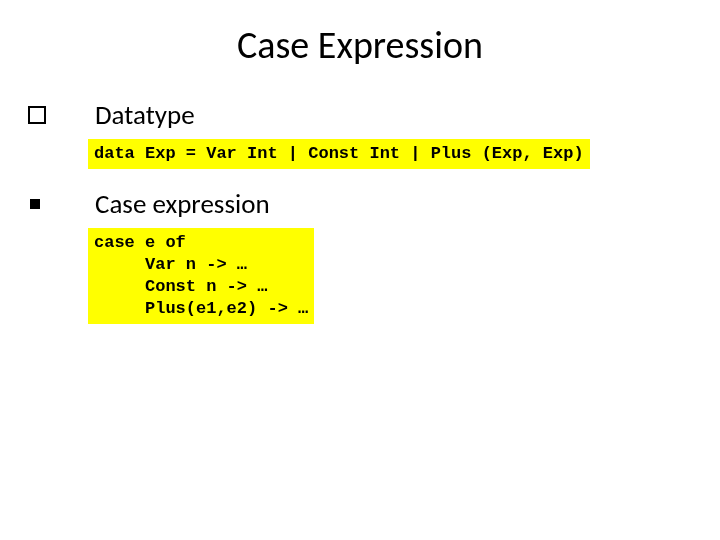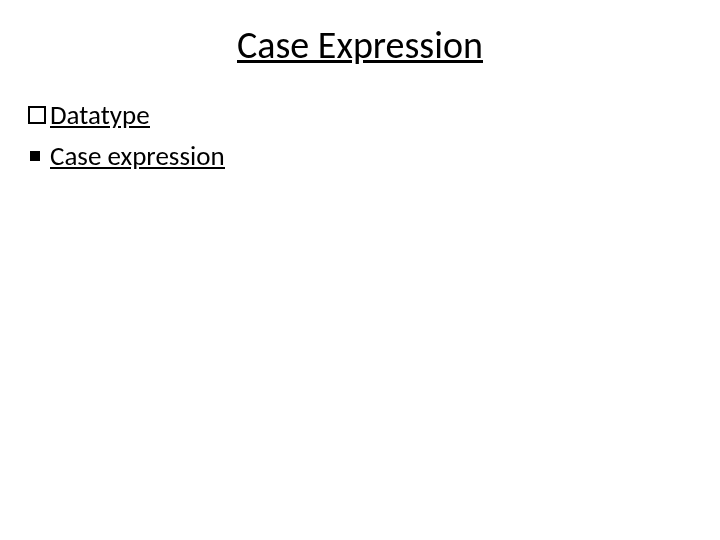--- a/index.html
+++ b/index.html
@@ -1,15 +1,15 @@
 <!DOCTYPE html>
 <html><head>
 <meta charset="utf-8">
 <style>
-  * { margin: 0; padding: 0; box-sizing: border-box; text-decoration: underline; }
+  * { margin: 0; padding: 0; box-sizing: border-box; }
   body {
     width: 720px;
     height: 540px;
     background: #ffffff;
     font-family: Calibri, Arial, sans-serif;
     color: #000;
     position: relative;
   }
   .title {
     text-align: center;
@@ -19,20 +19,21 @@
     margin-bottom: 30px;
   }
   .content {
     padding-left: 28px;
     padding-right: 28px;
   }
   .bullet-row {
     display: flex;
     align-items: center;
     margin-bottom: 8px;
+    gap: 45px;
   }
   .bullet-square-outline {
     width: 18px;
     height: 18px;
     border: 2.5px solid #000;
     margin-right: 4px;
     flex-shrink: 0;
     box-sizing: border-box;
   }
   .bullet-square-solid {
@@ -69,21 +70,26 @@
 
 <div class="title">Case Expression</div>
 
 <div class="content">
 
   <div class="bullet-row">
     <span class="bullet-square-outline"></span>
     <span class="bullet-text">Datatype</span>
   </div>
 
+  <div class="code-block">data Exp = Var Int | Const Int | Plus (Exp, Exp)</div>
 
   <div class="bullet-row">
     <span class="bullet-square-solid"></span>
     <span class="bullet-text">Case expression</span>
   </div>
 
+  <div class="code-block">case e of
+     Var n -&gt; …
+     Const n -&gt; …
+     Plus(e1,e2) -&gt; …</div>
 
 
 </div>
 
 </body></html>

